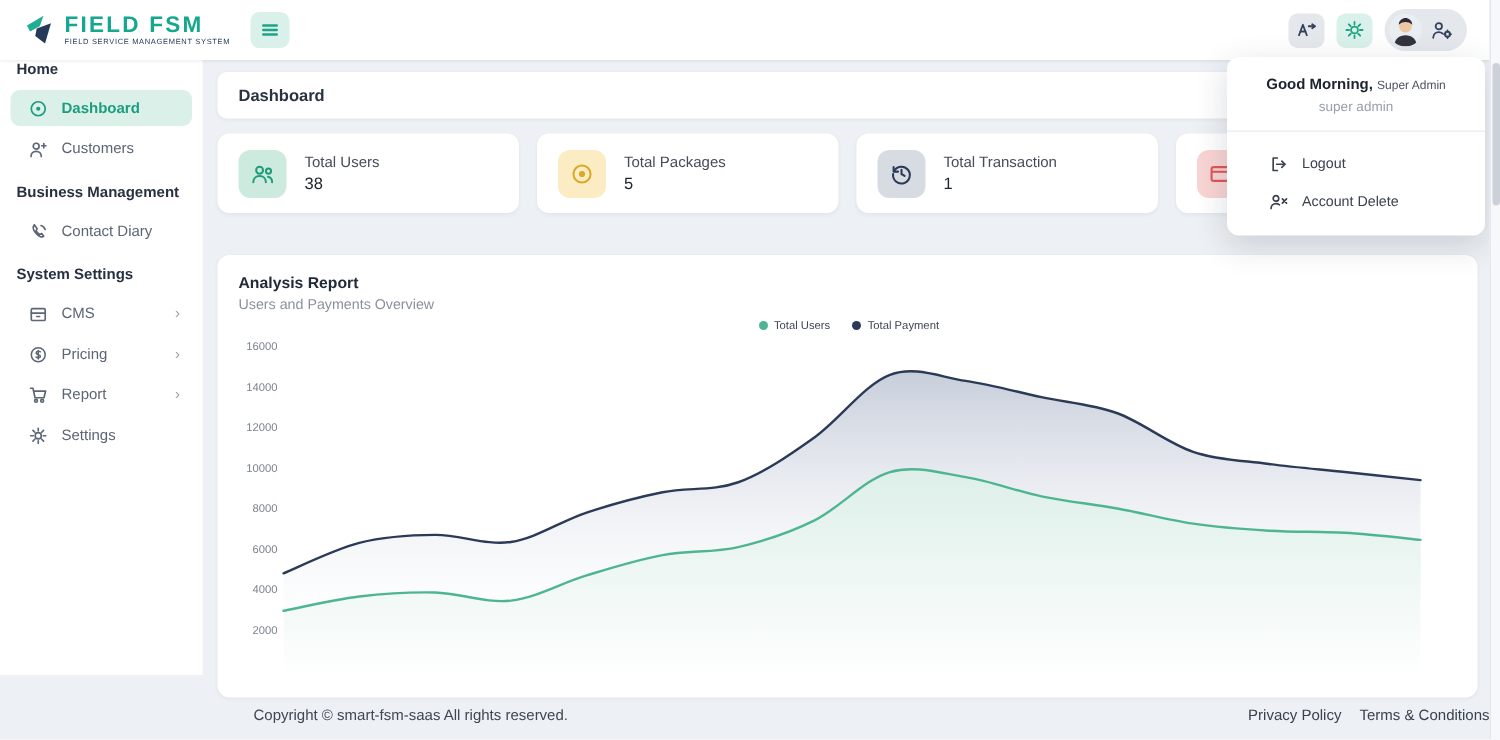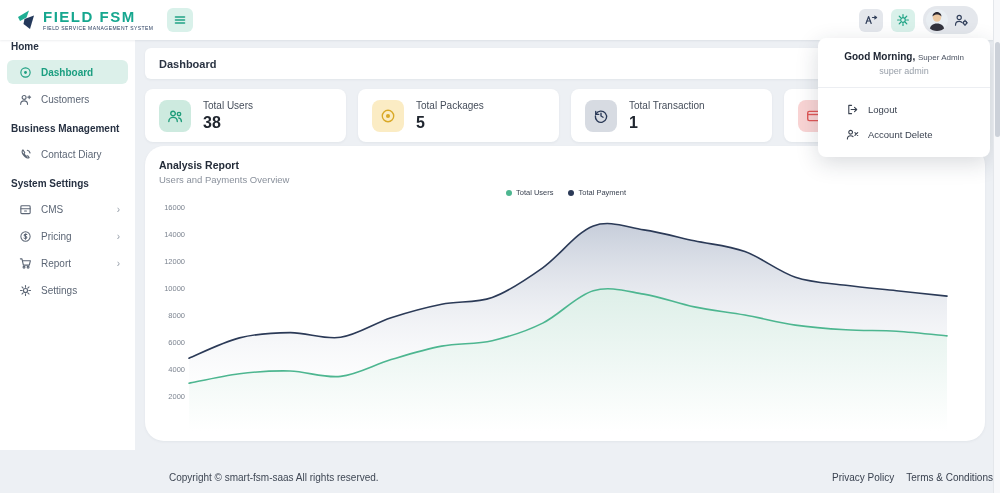--- a/index.html
+++ b/index.html
@@ -39,23 +39,23 @@
   .page-head { height:31px; border-radius:6px; display:flex; align-items:center; padding:0 14px;
                font-size:11px; font-weight:bold; color:#2a3342; }
   .stats-row { display:flex; gap:12px; margin-top:10px; }
   .stat-card { flex:1; height:53px; display:flex; align-items:center; gap:12px; padding:0 14px; }
   .stat-icon { width:32px; height:32px; border-radius:8px; display:flex; align-items:center; justify-content:center; flex:none; }
   .stat-icon.mint { background:#cdeadf; color:#1f9d7a; }
   .stat-icon.amber { background:#fbecc4; color:#d9a927; }
   .stat-icon.gray { background:#d7dbe2; color:#2b3a57; }
   .stat-icon.red { background:#f9d4d4; color:#df5656; }
   .stat-label { font-size:10px; color:#454d5a; }
-  .stat-value { font-size:16px; font-weight:bold; color:#20262f; margin-top:3px; }
-
-  .chart-card { margin-top:4px; padding:13px 12px 6px 14px; height:295px;border-radius:19px; }
+  .stat-value { font-size:11px; font-weight:normal; color:#20262f; margin-top:3px; }
+
+  .chart-card { margin-top:28px; padding:13px 12px 6px 14px; height:295px; }
   .chart-title { font-size:10.5px; font-weight:bold; color:#232b38; }
   .chart-sub { font-size:9.5px; color:#8a919c; margin-top:3px; }
   .legend { display:flex; justify-content:center; gap:15px; margin:3px 0 2px; }
   .legend-item { display:flex; align-items:center; gap:4px; font-size:7.5px; color:#3c4452; cursor:pointer; }
   .legend-dot { width:6px; height:6px; border-radius:50%; background:#888; }
   .ytick { font-size:7.5px; fill:#7c8490; }
   .chart-line { fill:none; stroke-width:1.6; stroke-linejoin:round; stroke-linecap:round; }
 
   
   .dropdown { position:absolute; top:38px; left:818px; width:172px; background:#fff; border-radius:8px;

